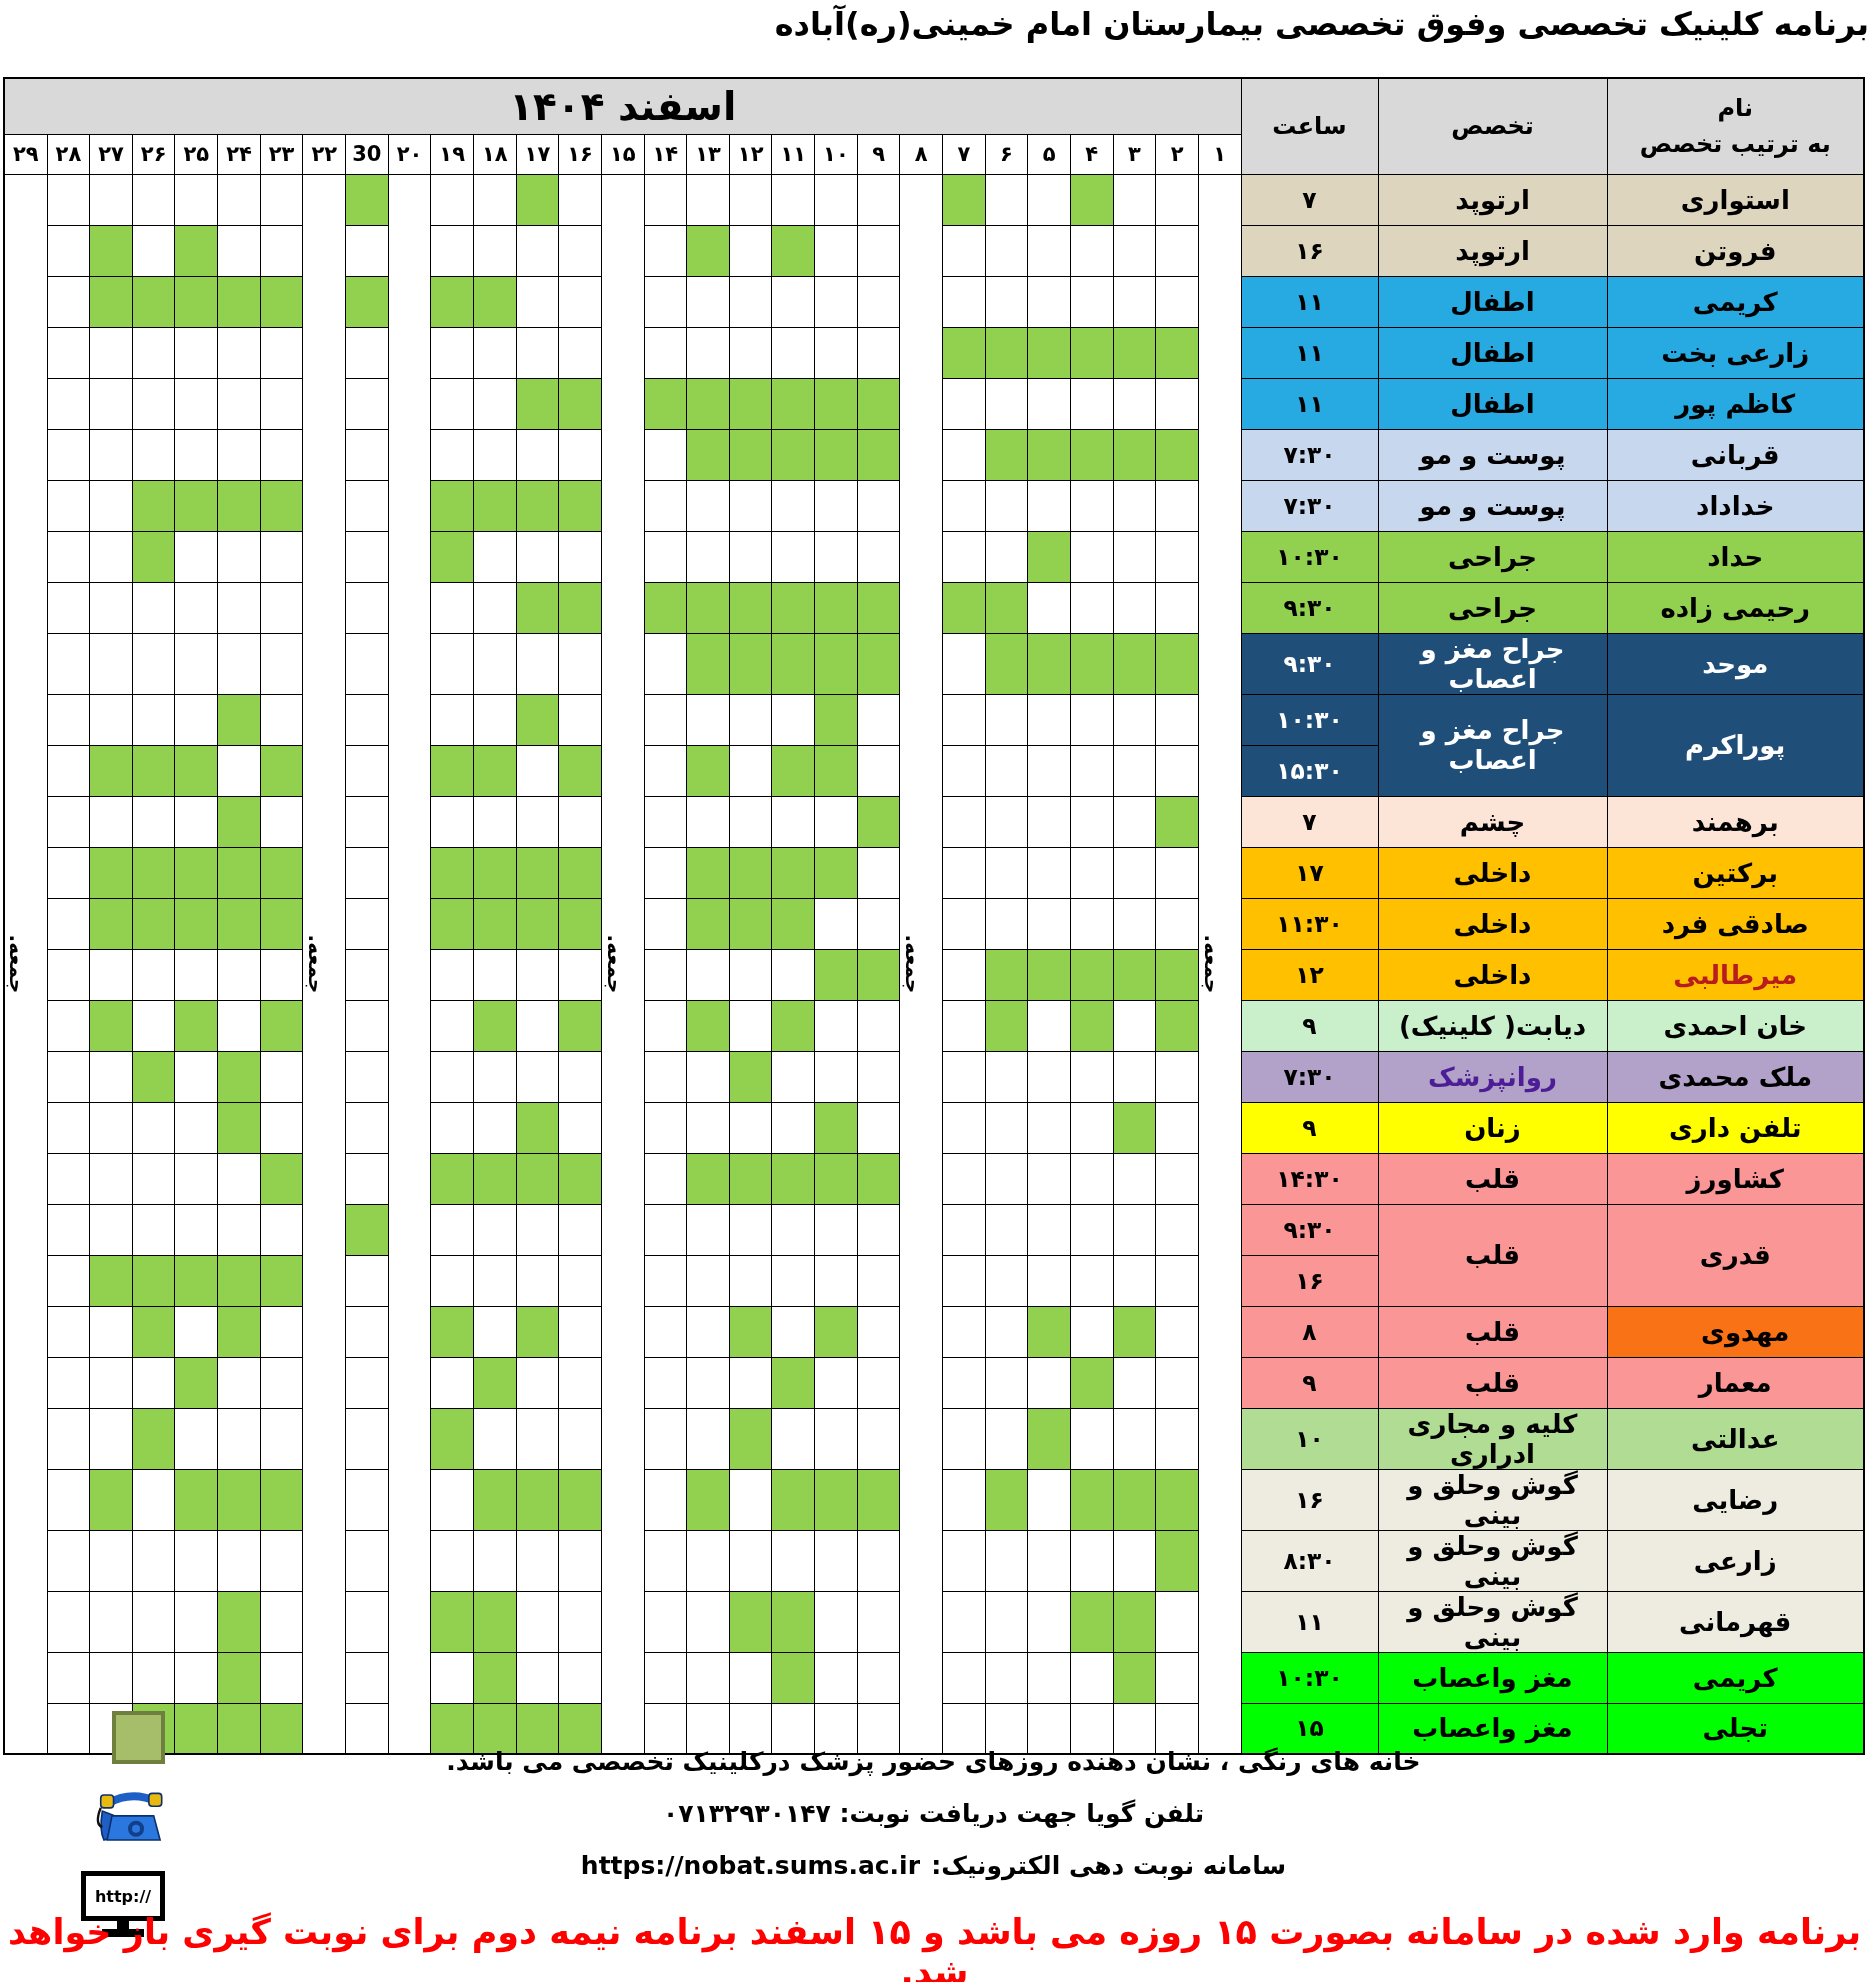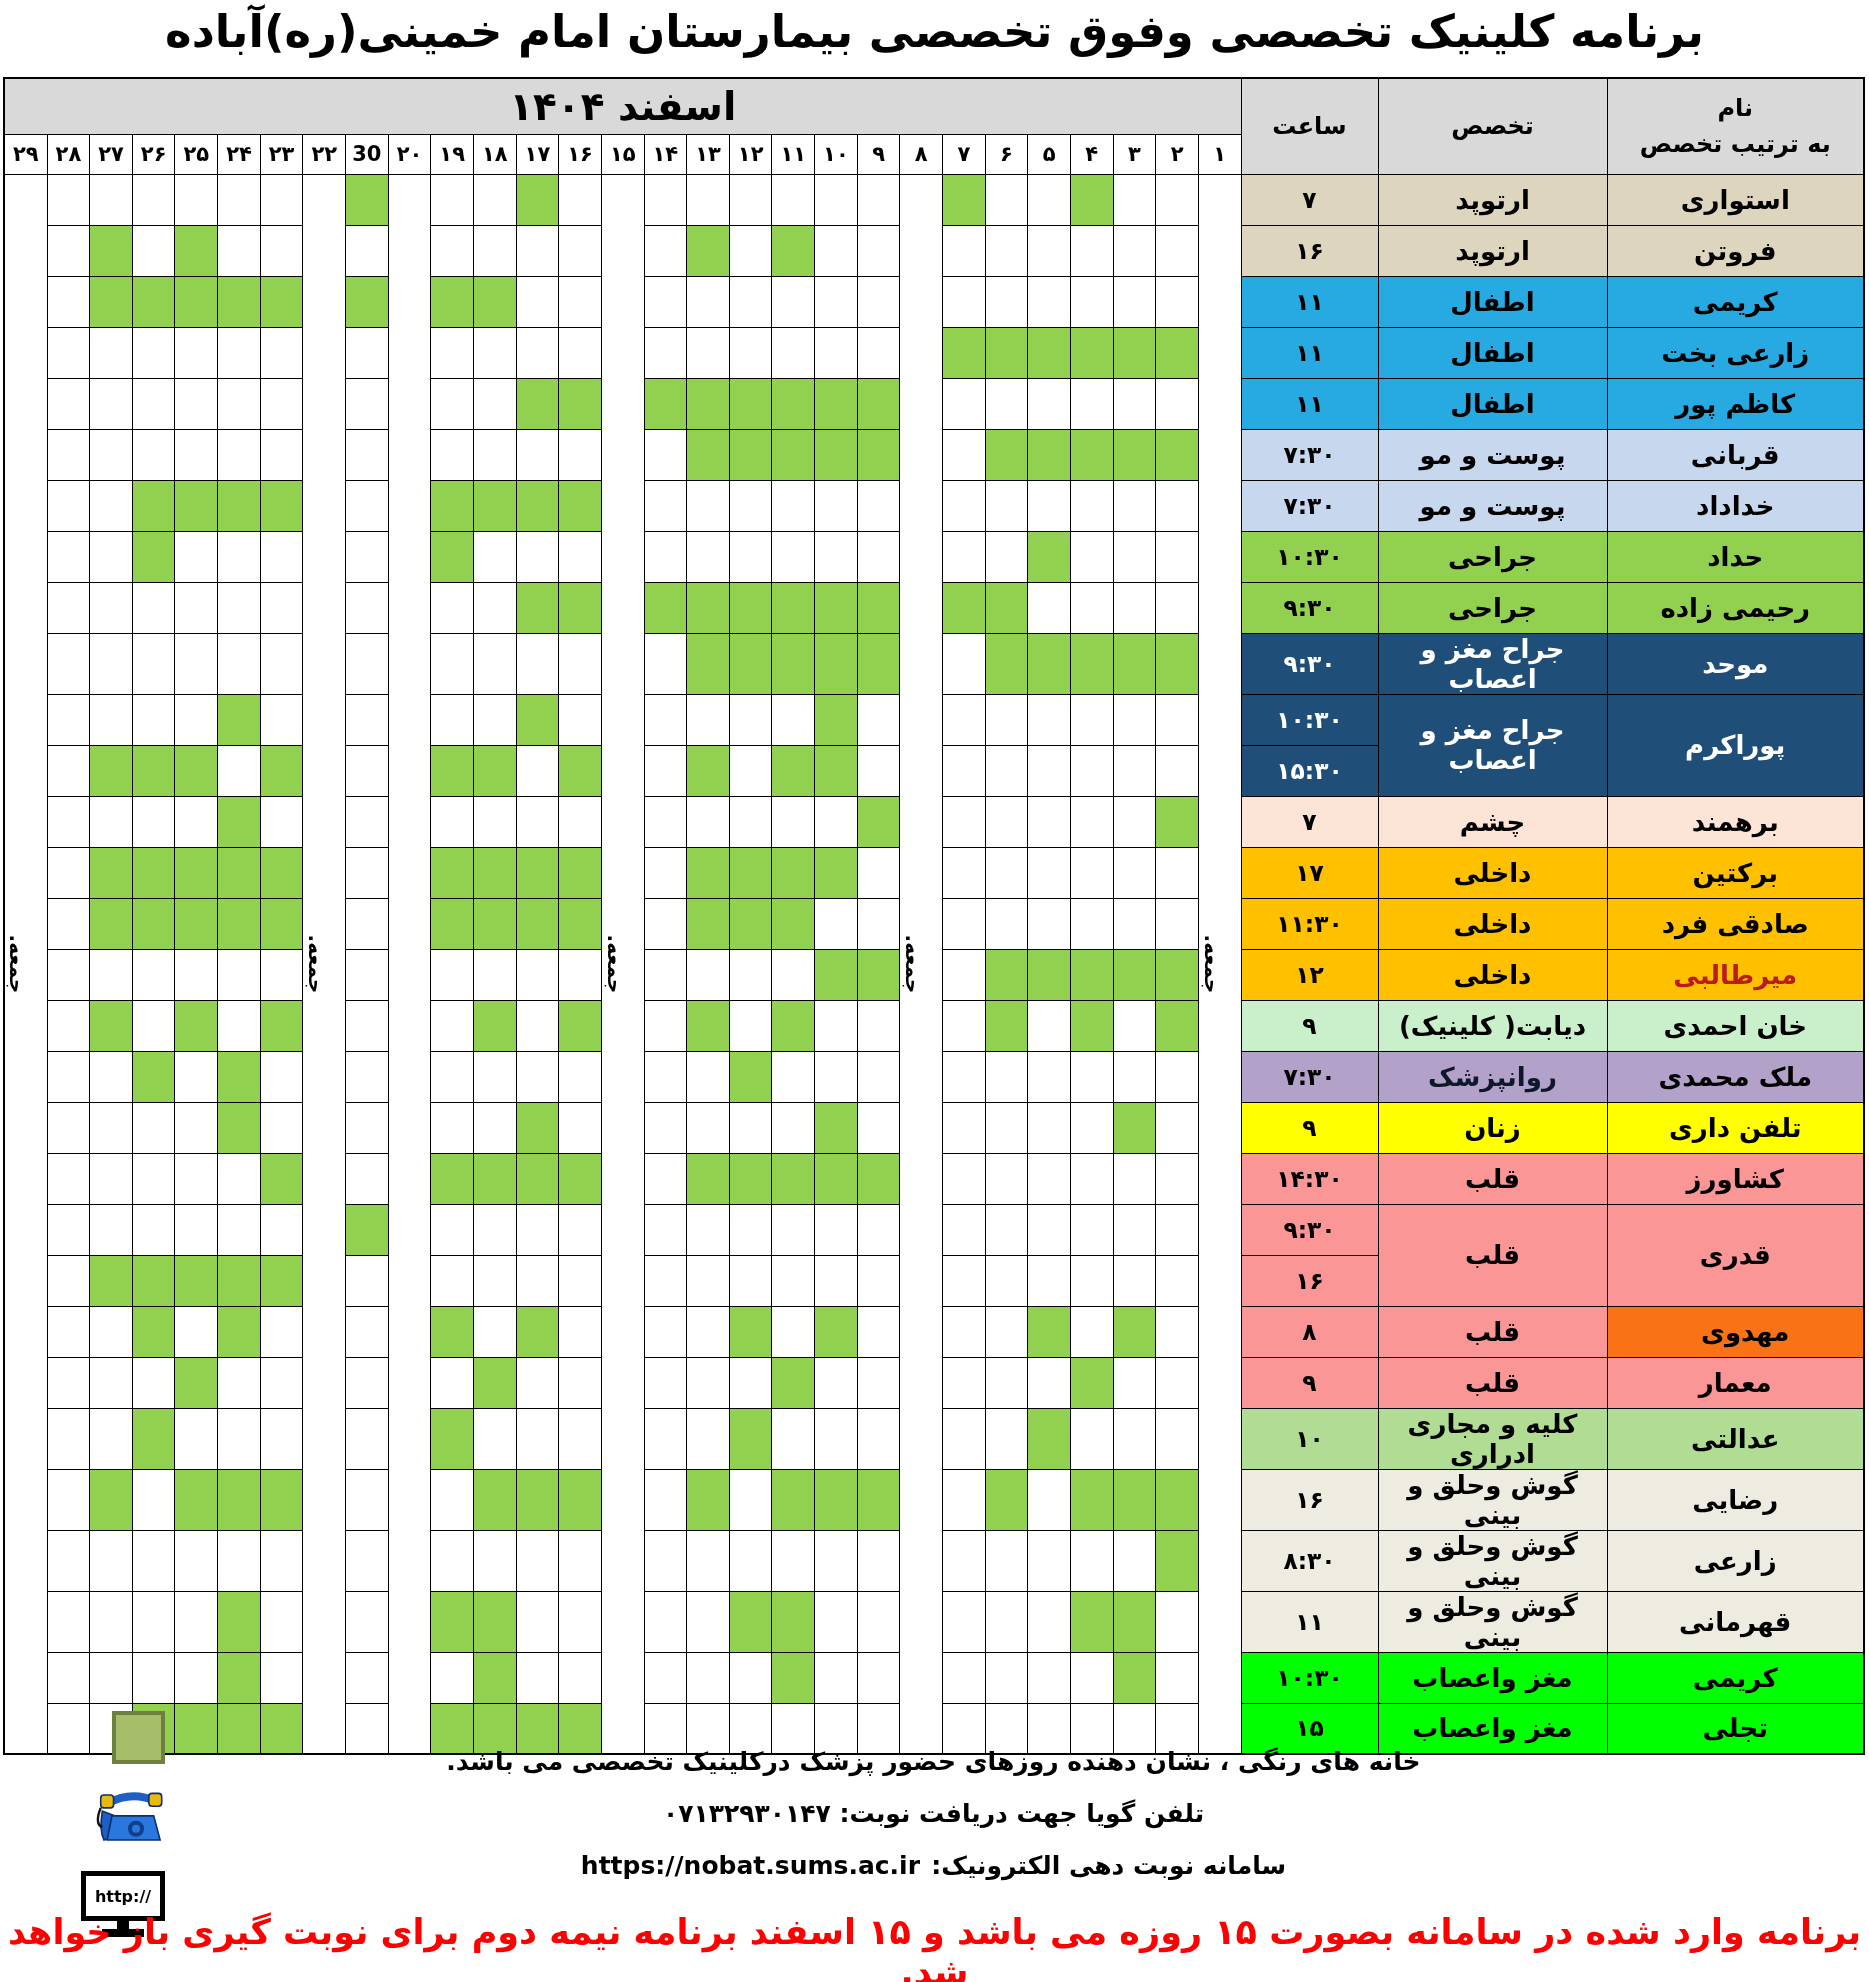--- a/index.html
+++ b/index.html
@@ -3,21 +3,21 @@
 <meta charset="utf-8">
 <style>
   * { box-sizing: border-box; margin: 0; padding: 0; }
   html,body { background:#fff; }
   body {
     width: 1869px; height: 1982px; position: relative;
     font-family: "DejaVu Sans", sans-serif; color:#000;
   }
   #title {
     position:absolute; top:4.8px; right:0; width:100%;
-    text-align:center; font-size:45px; font-weight:bold;
+    font-size:32px; font-weight:bold;
   }
   #sched-table {
     position:absolute; top:77px; right:4px;
     border-collapse:collapse; table-layout:fixed; width:1862px;
     direction:rtl;
   }
   #sched-table th, #sched-table td {
     border:1.6px solid #000; text-align:center; vertical-align:middle;
     overflow:hidden;
   }
@@ -586,21 +586,21 @@
         <td class="day-cell"></td>
         <td class="day-cell on"></td>
         <td class="day-cell"></td>
         <td class="day-cell on"></td>
         <td class="day-cell"></td>
         <td class="day-cell on"></td>
         <td class="day-cell"></td>
       </tr>
       <tr>
         <td class="name-cell" rowspan="1" style="background: rgb(178, 162, 201); color: rgb(0, 0, 0);">ملک محمدی</td>
-        <td class="spec-cell" rowspan="1" style="background: rgb(178, 162, 201); color: #0f172a;">روانپزشک</td>
+        <td class="spec-cell" rowspan="1" style="background: rgb(178, 162, 201); color: #4c1d95;">روانپزشک</td>
         <td class="time-cell" style="background: rgb(178, 162, 201); color: rgb(0, 0, 0);">۷:۳۰</td>
         <td class="day-cell"></td>
         <td class="day-cell"></td>
         <td class="day-cell"></td>
         <td class="day-cell"></td>
         <td class="day-cell"></td>
         <td class="day-cell"></td>
         <td class="day-cell"></td>
         <td class="day-cell"></td>
         <td class="day-cell"></td>

